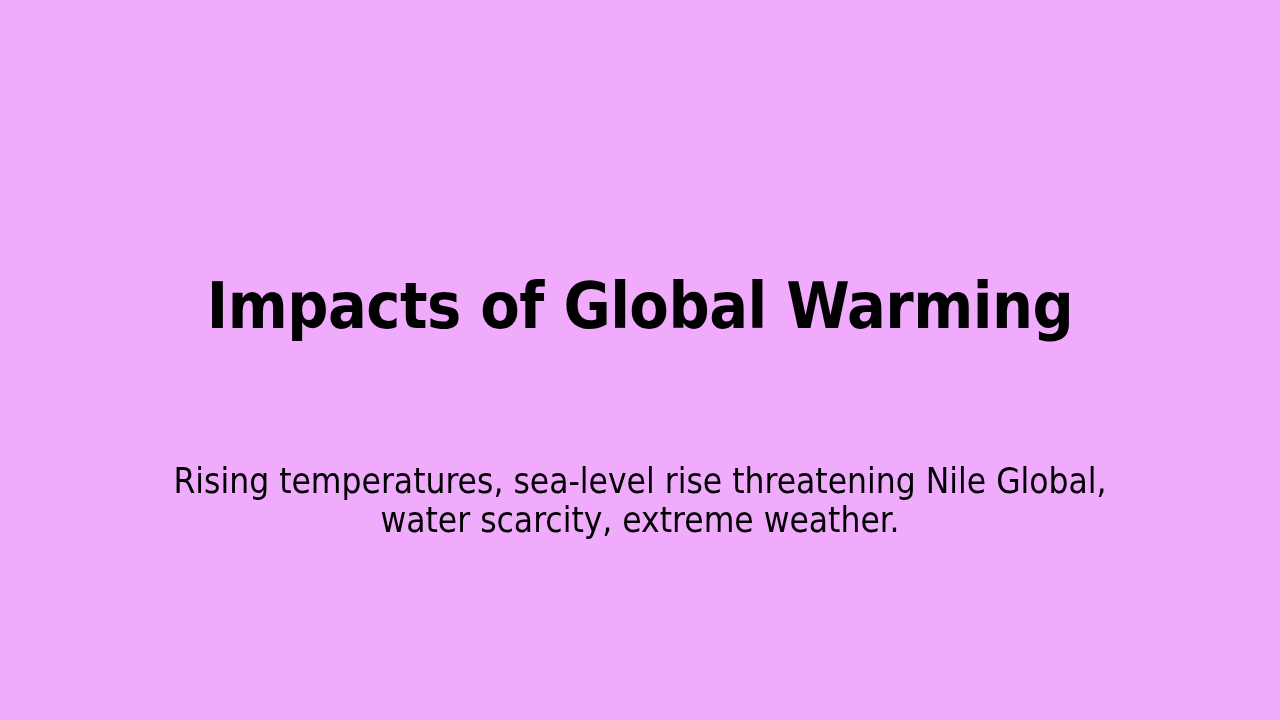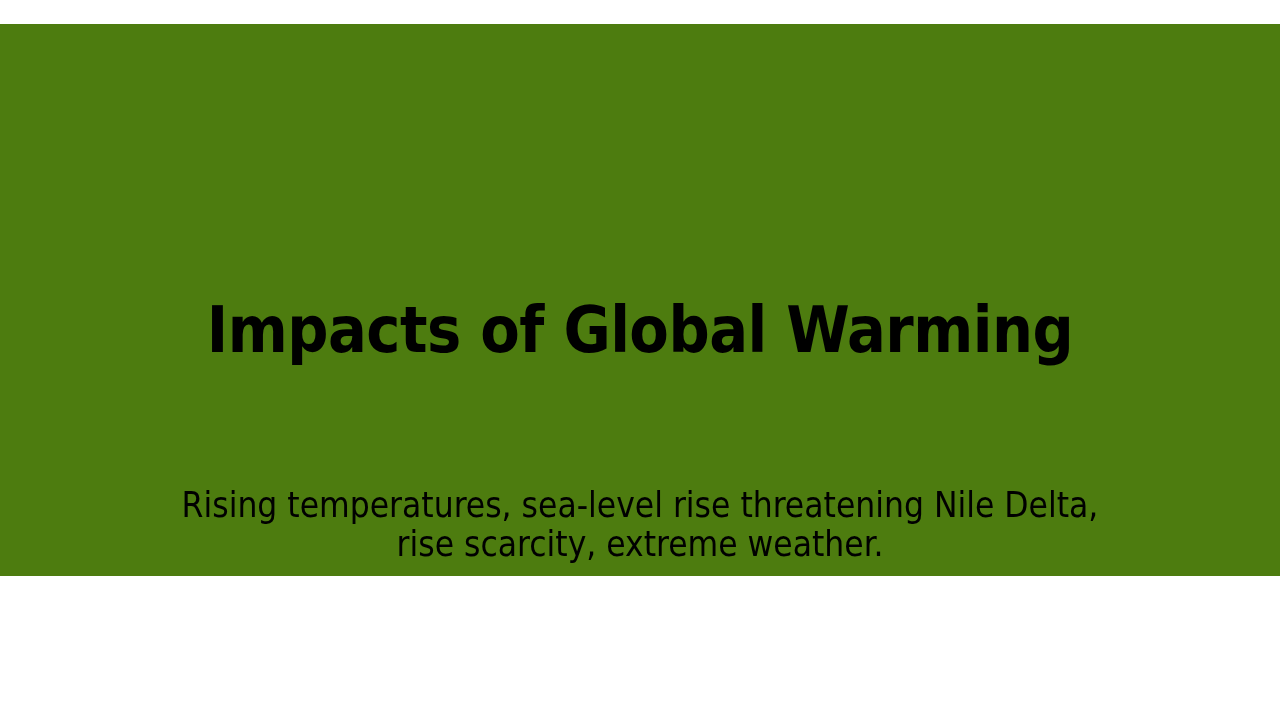--- a/index.html
+++ b/index.html
@@ -10,24 +10,23 @@
     width: 1280px;
     height: 720px;
     background: #ffffff;
     font-family: "Liberation Sans", sans-serif;
     overflow: hidden;
   }
 
   .slide {
     position: relative;
     width: 1280px;
-    height: 552px;
-    background: #4d7c0f;
+    height: 720px;
+    background: #f0abfc;
     box-sizing: border-box;
-    margin-top: 24px;
   }
 
   .slide-body {
     position: absolute;
     left: 0;
     top: 0;
     width: 1280px;
     height: 720px;
     display: flex;
     flex-direction: column;
@@ -77,17 +76,17 @@
 <body>
 
 <div class="slide">
   <div class="slide-body">
 
     <div class="title-block">
       <h1 class="slide-title">Impacts of Global Warming</h1>
     </div>
 
     <div class="subtitle-block">
-      <p class="slide-subtitle">Rising temperatures, sea-level rise threatening Nile Delta, rise scarcity, extreme weather.</p>
+      <p class="slide-subtitle">Rising temperatures, sea-level rise threatening Nile Global, water scarcity, extreme weather.</p>
     </div>
 
   </div>
 </div>
 
 </body></html>

